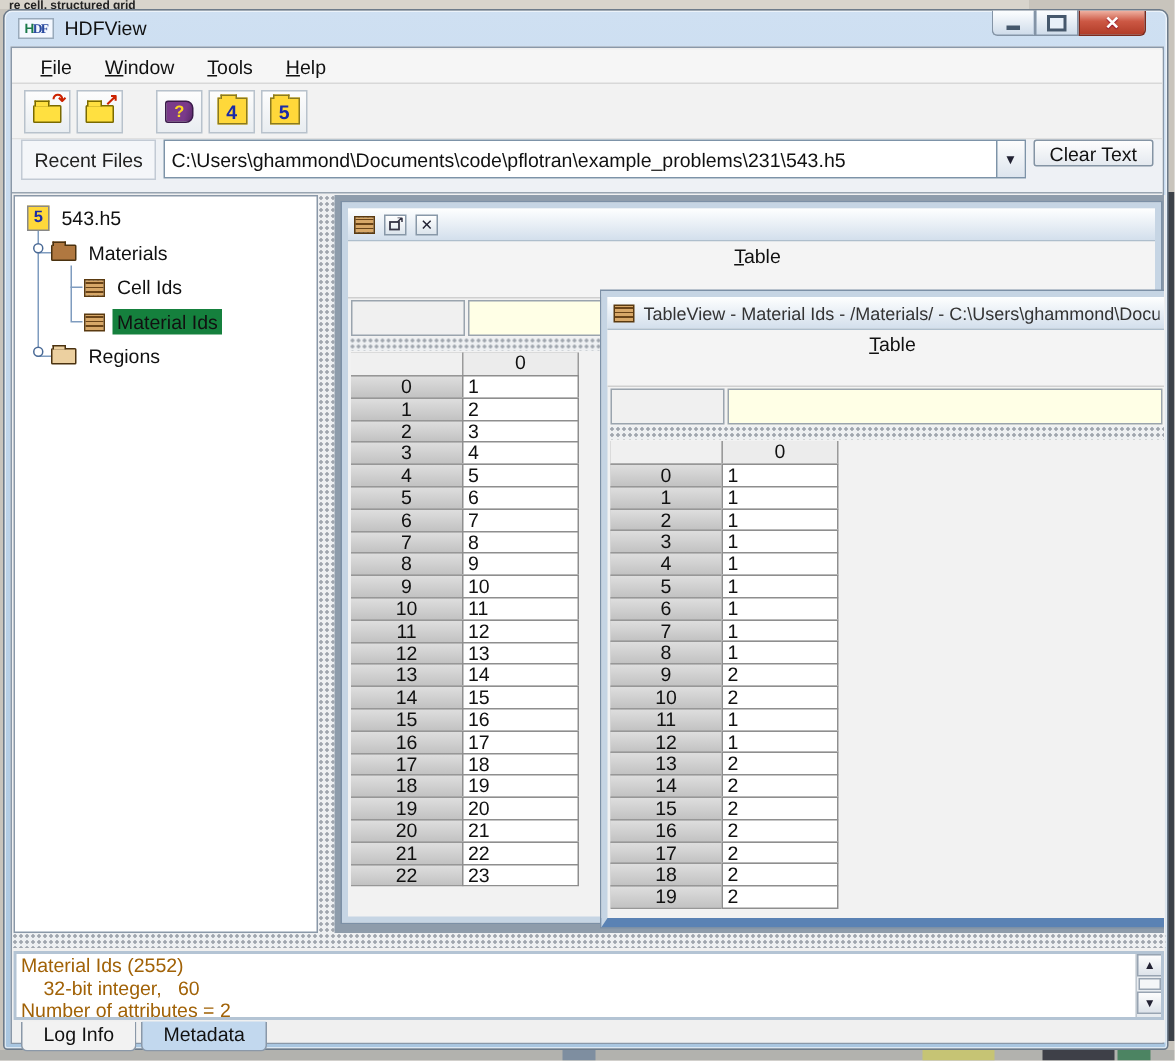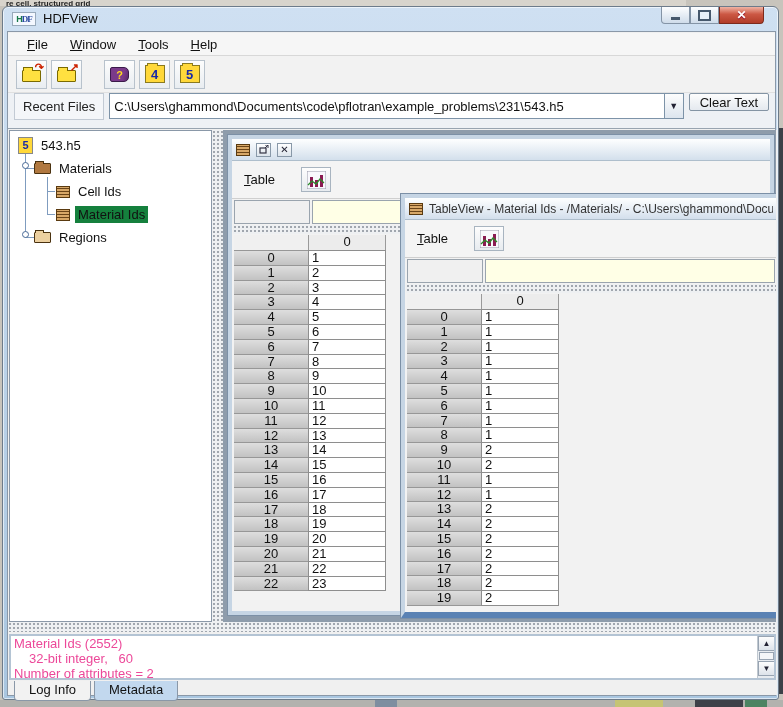--- a/index.html
+++ b/index.html
@@ -94,21 +94,21 @@
   .tline { position:absolute; background:#7f9cbf; }
 
   
   .iframe { position:absolute; background:#f2f2f2; border:4px solid #c6d5e4; box-shadow:0 0 0 1px #7c90a6; }
   .iframe.active { border-bottom:6px solid #5a82b4; }
   .ititle { height:22px; background:linear-gradient(#feffff,#d3dfec); border-bottom:1px solid #aebecc;
             display:flex; align-items:center; gap:6px; padding:0 4px; overflow:hidden; }
   .ititle-text { font-size:12px; color:#333; white-space:nowrap; overflow:hidden; flex:1; }
   .ibtn { width:15px; height:14px; border:1px solid #8898a8; background:linear-gradient(#fff,#dce4ec); flex:none;
           display:flex; align-items:center; justify-content:center; font-size:10px; color:#223; }
-  .imenu { height:38px; background:#f4f4f4; border-bottom:1px solid #cfcfcf; display:flex; align-items:center; padding-left:8px; gap:22px; }
+  .imenu { height:38px; background:#f4f4f4; border-bottom:1px solid #cfcfcf; display:flex; align-items:center; padding-left:8px; gap:22px;flex-direction:column; }
   .imenu .menu-item { padding:2px 4px; }
   .chartbtn { width:30px; height:25px; border:1px solid #a8b4c0; background:linear-gradient(#fdfdfd,#e7ebef);
               display:flex; align-items:center; justify-content:center; }
   .valrow { height:26px; display:flex; gap:2px; padding:1px 2px; }
   .cellref { width:76px; background:#f0f0f0; border:1px solid #9aa4ae; }
   .celledit { flex:1; background:#ffffe6; border:1px solid #9aa4ae; }
   .dotstrip { height:9px; margin:0 1px; }
 
   
   .jtable { margin:1px 0 0 2px; overflow:hidden; }
@@ -116,21 +116,21 @@
   .tcell { border:1px solid #8e8e8e; margin-left:-1px; font-size:13px; color:#111; overflow:hidden; flex:none;
            height:15.8px; line-height:14px; }
   .tcell.corner { width:76px; height:17px; background:#f0f0f0; border-color:#9a9a9a; }
   .tcell.colhdr { width:78px; height:17px; background:#ececec; border-color:#9a9a9a; text-align:center; }
   .tcell.rowhdr { width:76px; background:linear-gradient(#dedede,#c2c2c2); border-color:#979797; text-align:center; }
   .tcell.val { width:78px; background:#fff; padding-left:3px; }
 
   
   .infopanel { position:absolute; left:1px; top:504px; width:767px; height:46px; background:#fff;
                border:2px solid #b4c4d4; overflow:hidden; }
-  .infoline { font-size:13px; color:#ec4899; line-height:15px; white-space:pre; padding-left:3px; }
+  .infoline { font-size:13px; color:#a16207; line-height:15px; white-space:pre; padding-left:3px; }
   .infoline.ind { padding-left:18px; }
   .vscroll { position:absolute; right:0; top:0; width:17px; height:42px; background:#e8ecf0; border-left:1px solid #c0c8d0; }
   .sbtn { width:17px; height:15px; border:1px solid #98a4b2; background:linear-gradient(#fdfdfd,#dde3ea);
           font-size:8px; color:#223; text-align:center; line-height:13px; }
   .sthumb { width:15px; height:8px; margin:1px; border:1px solid #98a4b2; background:#f4f6f8; }
   .tabsrow { position:absolute; left:6px; top:551px; height:36px; display:flex; gap:3px; }
   .btab { border:1px solid #8a98a8; border-top:none; background:#f2f2f2; font-size:13px; color:#111;
           padding:1px 14px 2px 14px; border-radius:0 0 4px 4px; height:20px; }
   .btab.selected { background:#c2d8ee; }
 </style>

